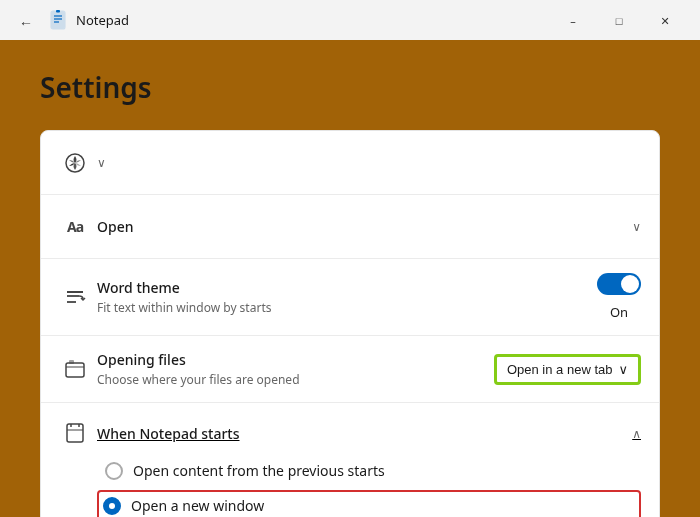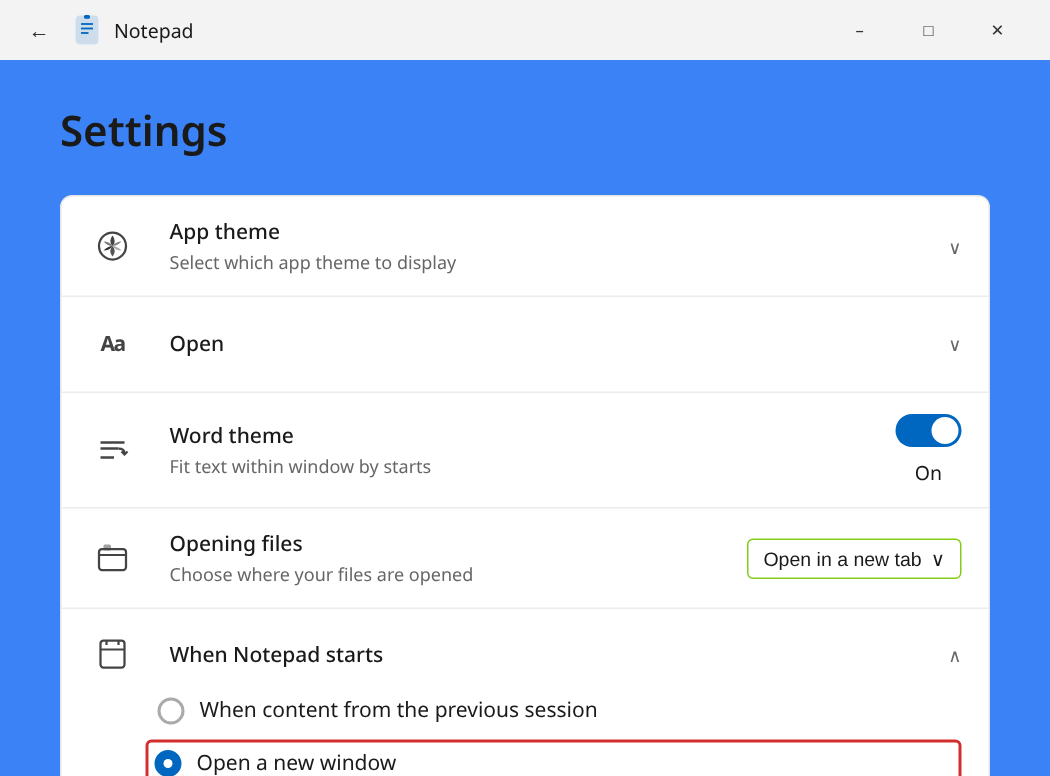--- a/index.html
+++ b/index.html
@@ -59,21 +59,21 @@
       justify-content: center;
       cursor: pointer;
       font-size: 11px;
       color: #333;
       border-radius: 0;
     }
 
     
     .content {
       flex: 1;
-      background: #3b82f6;
+      background: #a16207;
       padding: 28px 40px 20px 40px;
       overflow-y: auto;
     }
     .page-title {
       font-size: 28px;
       font-weight: 600;
       color: #1a1a1a;
       margin-bottom: 24px;
     }
 
@@ -98,21 +98,21 @@
     }
     .setting-row:last-child { border-bottom: none; }
 
     .setting-icon {
       width: 32px;
       height: 32px;
       display: flex;
       align-items: center;
       justify-content: center;
       flex-shrink: 0;
-      margin-right: 22px;
+      margin-right: 6px;
       color: #444;
       font-size: 18px;
     }
     .setting-text {
       flex: 1;
     }
     .setting-label {
       font-size: 14px;
       font-weight: 500;
       color: #1a1a1a;
@@ -166,39 +166,40 @@
       font-size: 13px;
       color: #1a1a1a;
     }
 
     
     .dropdown-btn {
       display: flex;
       align-items: center;
       gap: 6px;
       padding: 5px 10px;
-      border: 1px solid #84cc16;
+      border: 3px solid #84cc16;
       border-radius: 4px;
       background: white;
       font-size: 13px;
       color: #1a1a1a;
       cursor: pointer;
       min-width: 130px;
       justify-content: space-between;
     }
 
     
     .setting-row.expanded {
       flex-direction: column;
       align-items: flex-start;
     }
     .setting-row-header {
       display: flex;
       align-items: center;
       width: 100%;
+      text-decoration: underline;
     }
     .setting-row.expanded .setting-row-header {
       margin-bottom: 12px;
     }
     .sub-options {
       width: 100%;
       padding-left: 46px;
       display: flex;
       flex-direction: column;
       gap: 10px;
@@ -283,24 +284,20 @@
         <svg width="22" height="22" viewBox="0 0 22 22" fill="none">
           <circle cx="11" cy="11" r="9" stroke="#444" stroke-width="1.5"></circle>
           <path d="M11 4 Q14 8 11 11 Q8 8 11 4Z" fill="#444"></path>
           <path d="M17 8 Q14 11 11 11 Q13 8 17 8Z" fill="#888"></path>
           <path d="M17 14 Q14 11 11 11 Q13 14 17 14Z" fill="#aaa"></path>
           <path d="M11 18 Q8 14 11 11 Q14 14 11 18Z" fill="#555"></path>
           <path d="M5 14 Q8 11 11 11 Q9 14 5 14Z" fill="#333"></path>
           <path d="M5 8 Q8 11 11 11 Q9 8 5 8Z" fill="#777"></path>
         </svg>
       </div>
-      <div class="setting-text">
-        <span class="setting-label">App theme</span>
-        <span class="setting-desc">Select which app theme to display</span>
-      </div>
       <div class="setting-control">
         <span class="chevron">∨</span>
       </div>
     </div>
 
     <div class="setting-row">
       <div class="setting-icon" style="font-size:14px;font-weight:700;color:#444;letter-spacing:-1px;">Aa</div>
       <div class="setting-text">
         <span class="setting-label">Open</span>
       </div>
@@ -363,21 +360,21 @@
           <span class="setting-label">When Notepad starts</span>
         </div>
         <div class="setting-control">
           <span class="chevron">∧</span>
         </div>
       </div>
       <div class="sub-options">
 
         <div class="radio-option">
           <div class="radio-outer"></div>
-          <span>When content from the previous session</span>
+          <span>Open content from the previous starts</span>
         </div>
 
         <div class="radio-option highlighted">
           <div class="radio-outer selected"></div>
           <span>Open a new window</span>
         </div>
       </div>
     </div>
 
   </div>

